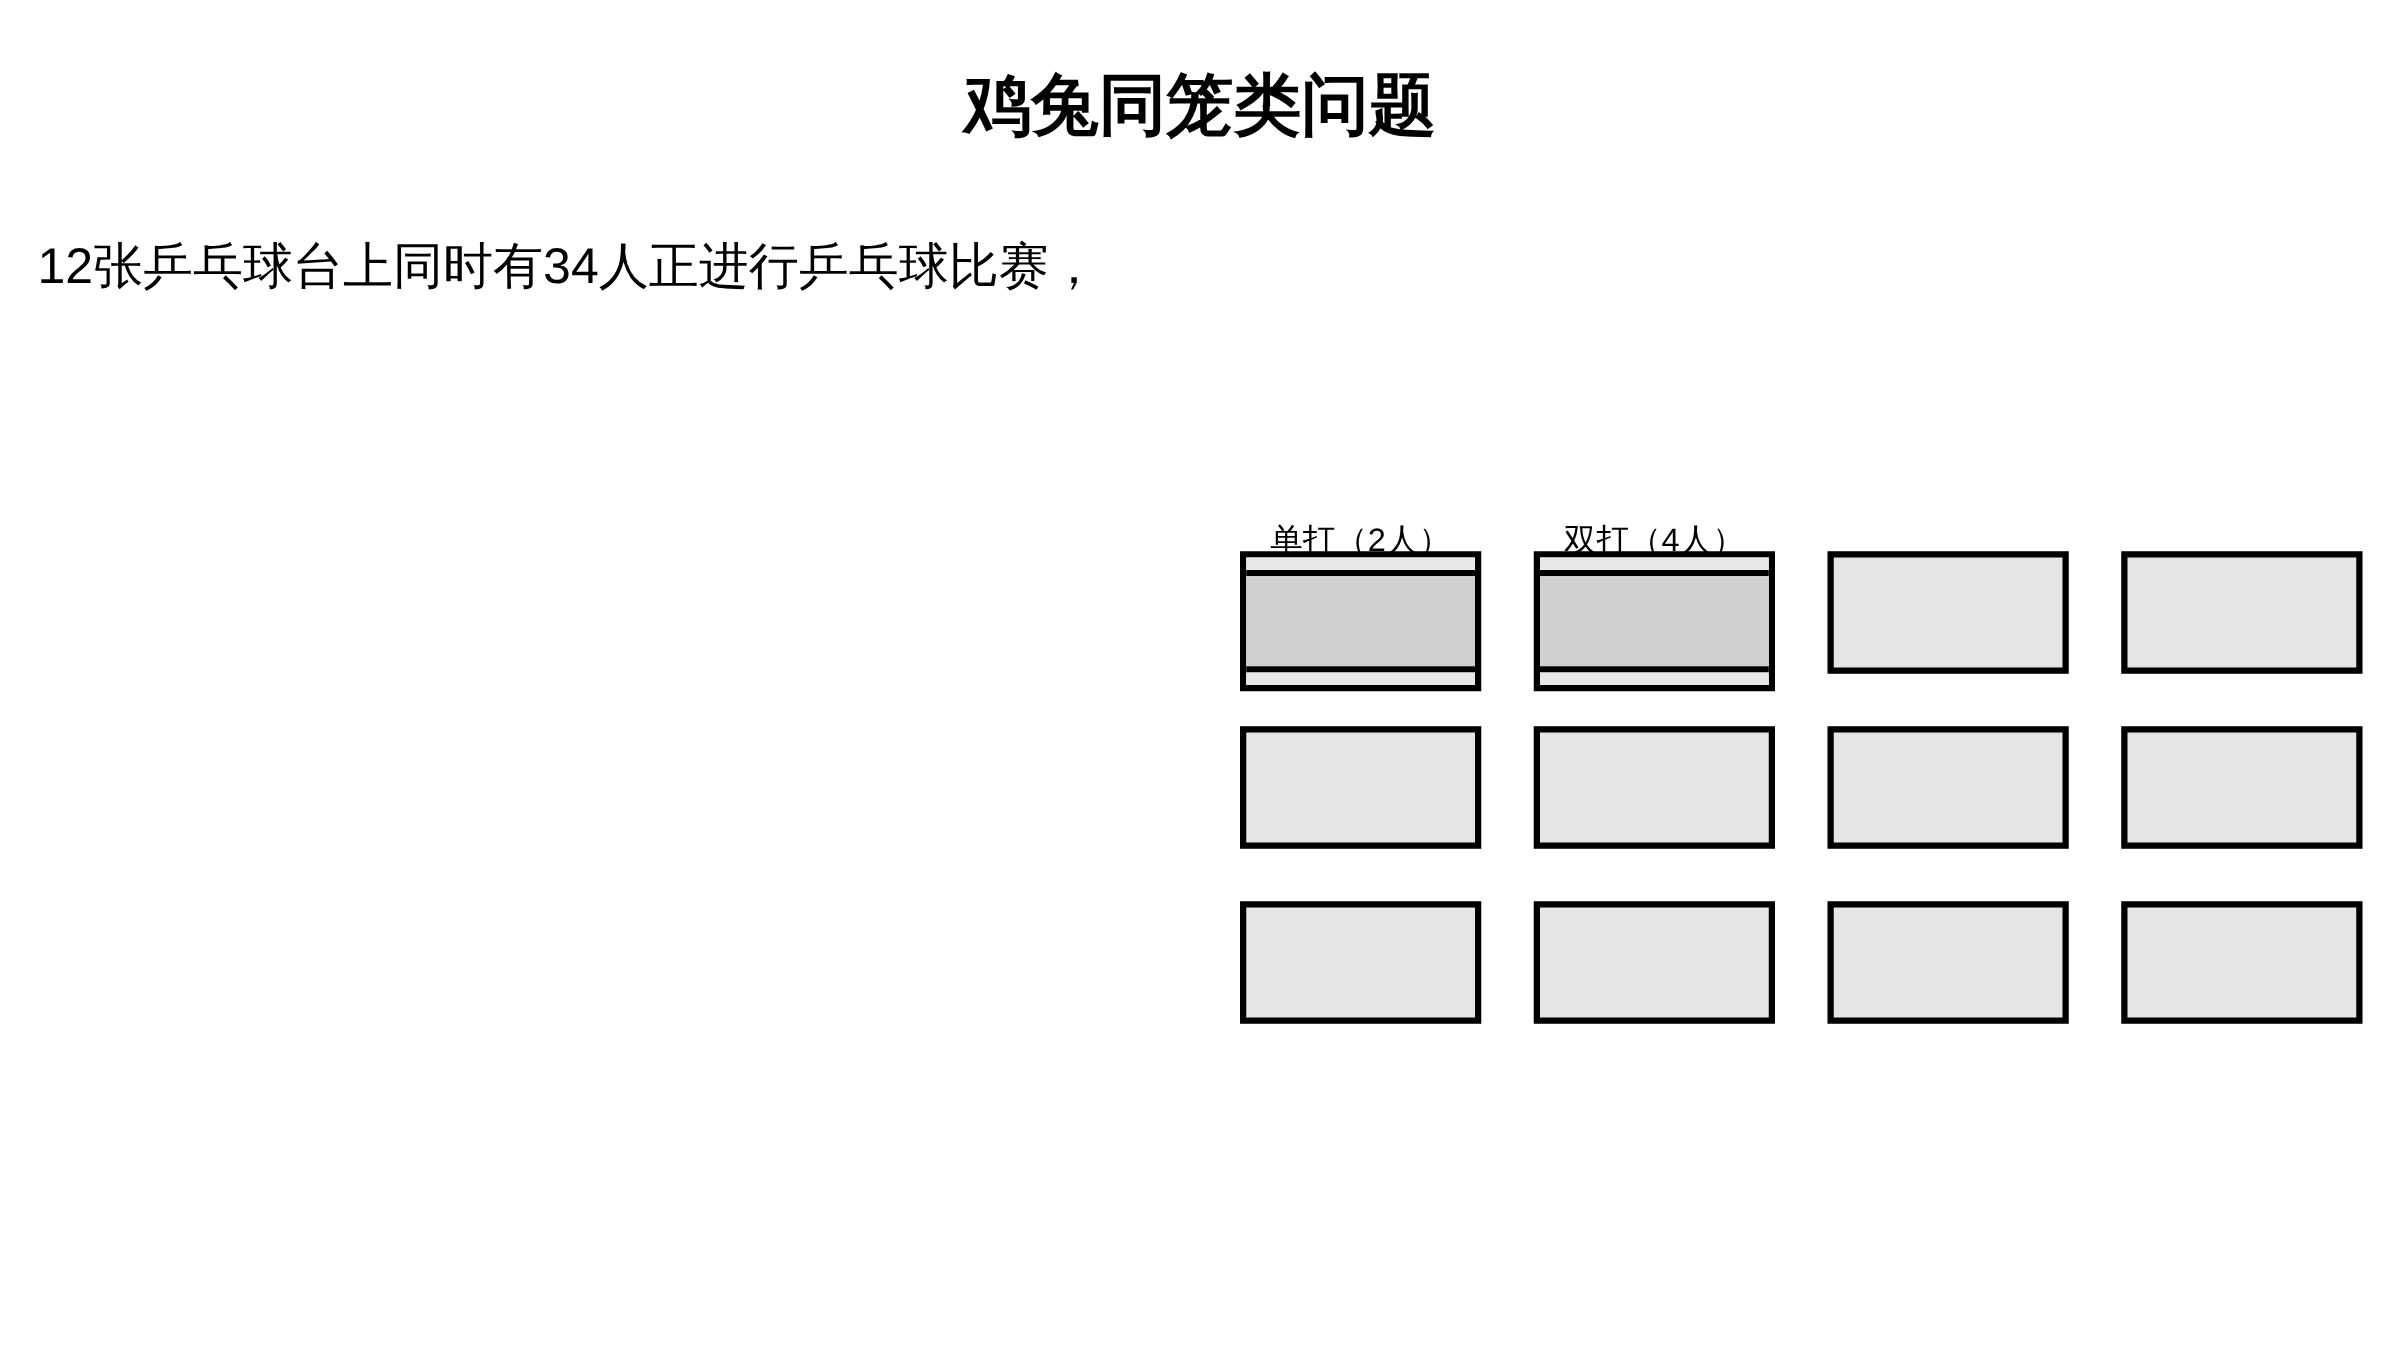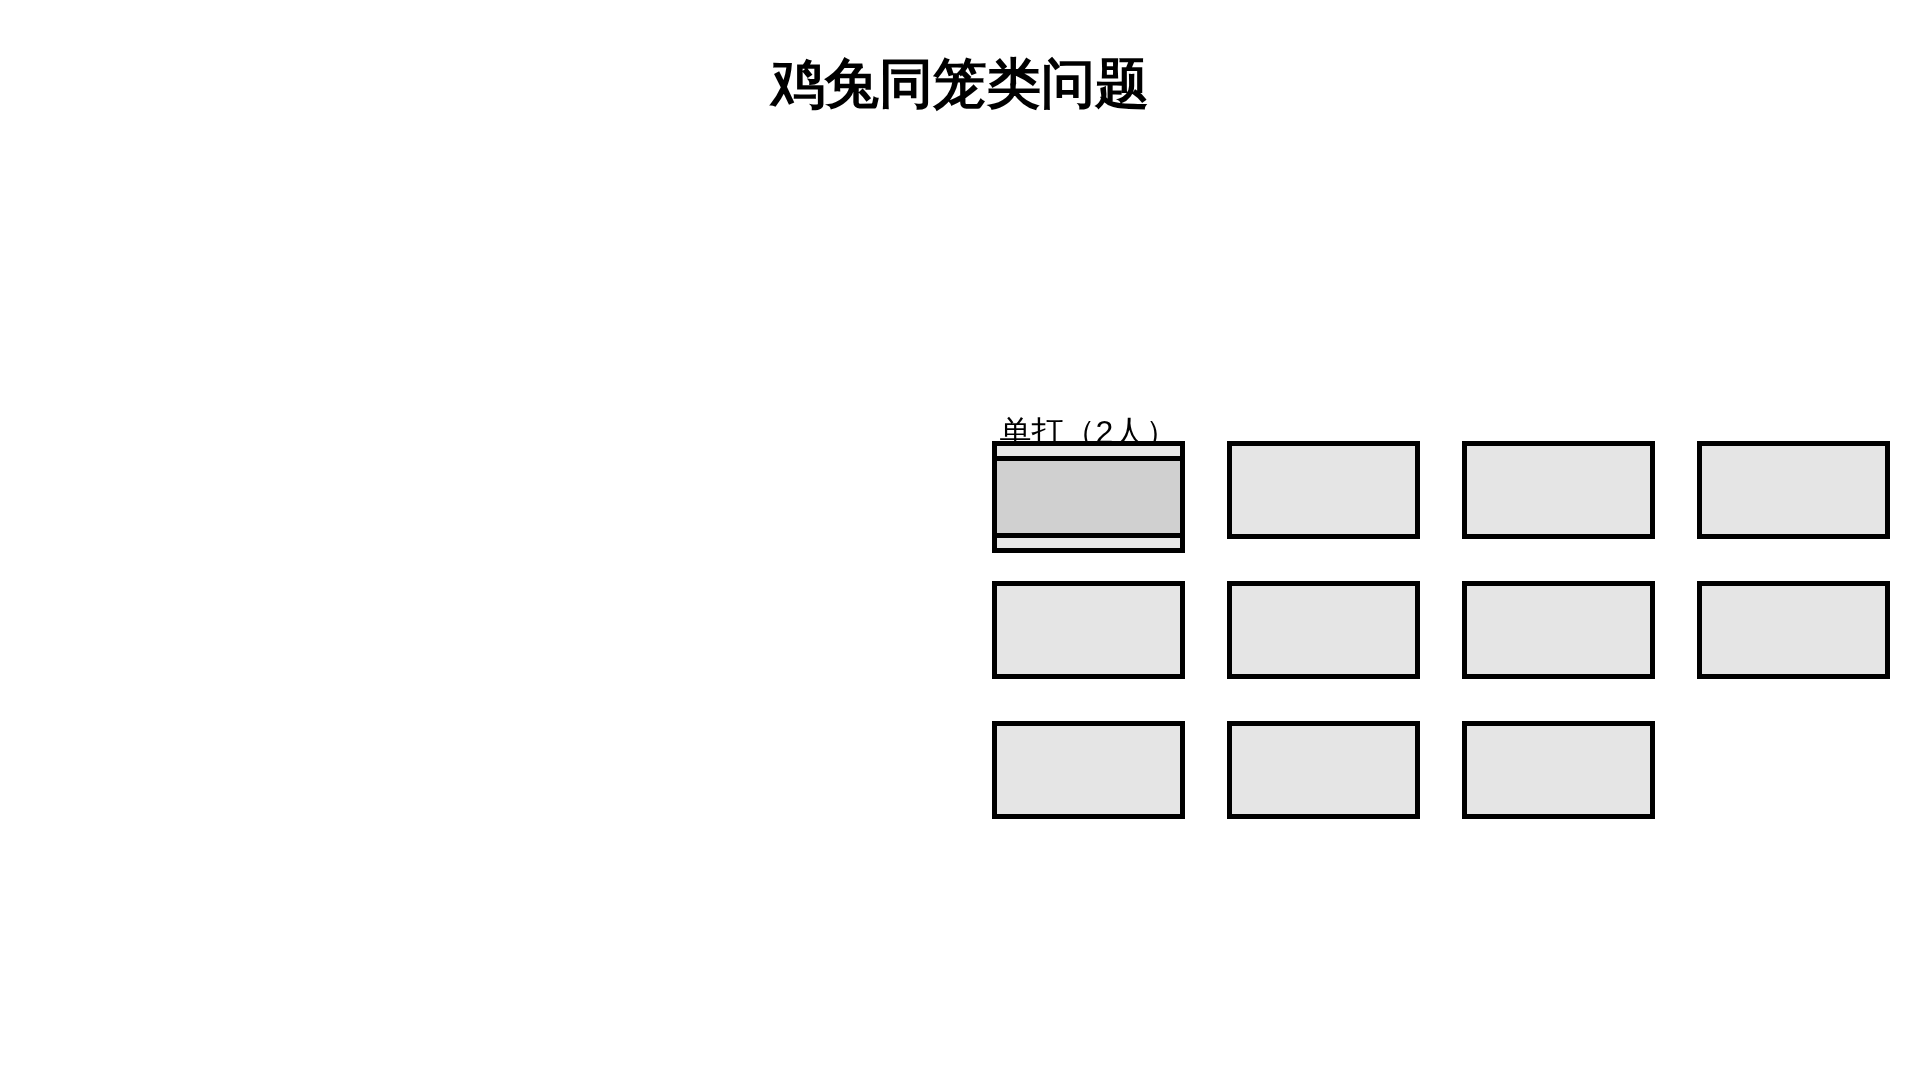--- a/index.html
+++ b/index.html
@@ -42,21 +42,21 @@
     row-gap: 42px;
   }
   .cell { position: relative; width: 193px; height: 98px; }
   .table-label {
     position: absolute;
     left: -15px; right: -15px;
     top: -25px;
     height: 32px;
     line-height: 32px;
     text-align: center;
-    font-size: 32px;
+    font-size: 26px;
     z-index: 0;
     white-space: nowrap;
   }
   .pp-table {
     position: relative;
     z-index: 1;
     width: 193px; height: 98px;
     border: 5px solid #000000;
     background: #e5e5e5;
   }
@@ -71,35 +71,46 @@
   .surface { flex: 1 1 auto; background: #d0d0d0; }
 </style>
 </head>
 <body>
 
 <div class="page">
 
   <h1 class="title">鸡兔同笼类问题</h1>
 
   <div class="problem">
+    <div>12张乒乓球台上同时有34人正进行乒乓球比赛，</div>
   </div>
 
   <div class="tables-grid">
 
     <div class="cell">
       <div class="table-label">单打（2人）</div>
       <div class="pp-table occupied">
         <div class="end-zone"></div>
         <div class="edge-line"></div>
         <div class="surface"></div>
         <div class="edge-line"></div>
         <div class="end-zone"></div>
       </div>
     </div>
 
+    <div class="cell">
+      <div class="table-label">双打（4人）</div>
+      <div class="pp-table occupied">
+        <div class="end-zone"></div>
+        <div class="edge-line"></div>
+        <div class="surface"></div>
+        <div class="edge-line"></div>
+        <div class="end-zone"></div>
+      </div>
+    </div>
 
     <div class="cell">
       <div class="pp-table"></div>
     </div>
 
     <div class="cell">
       <div class="pp-table"></div>
     </div>
 
     <div class="cell">

